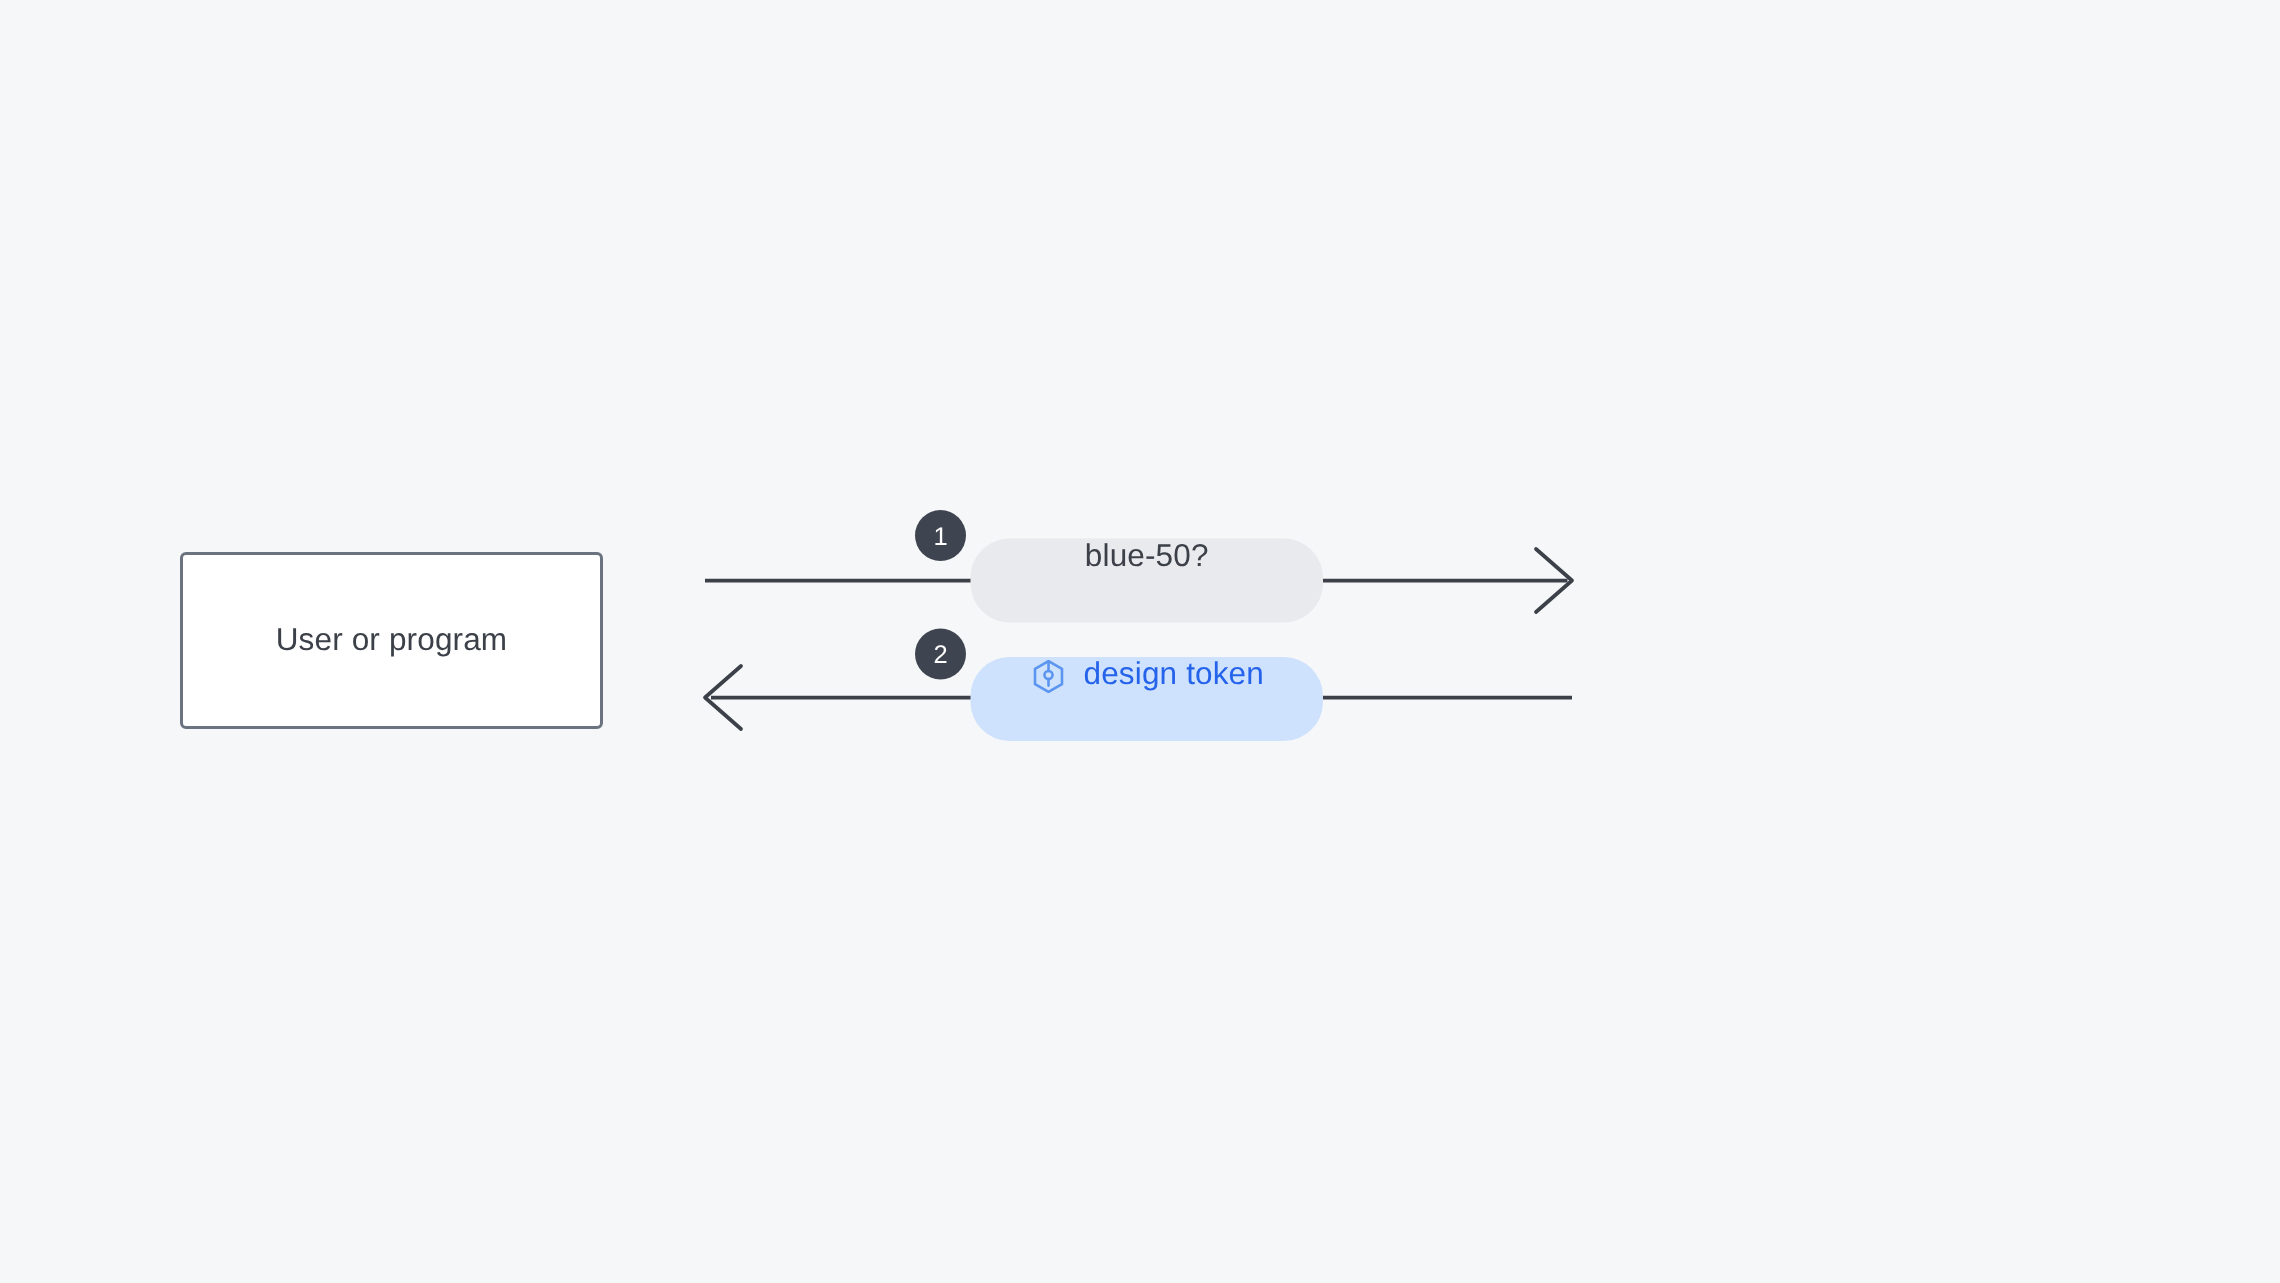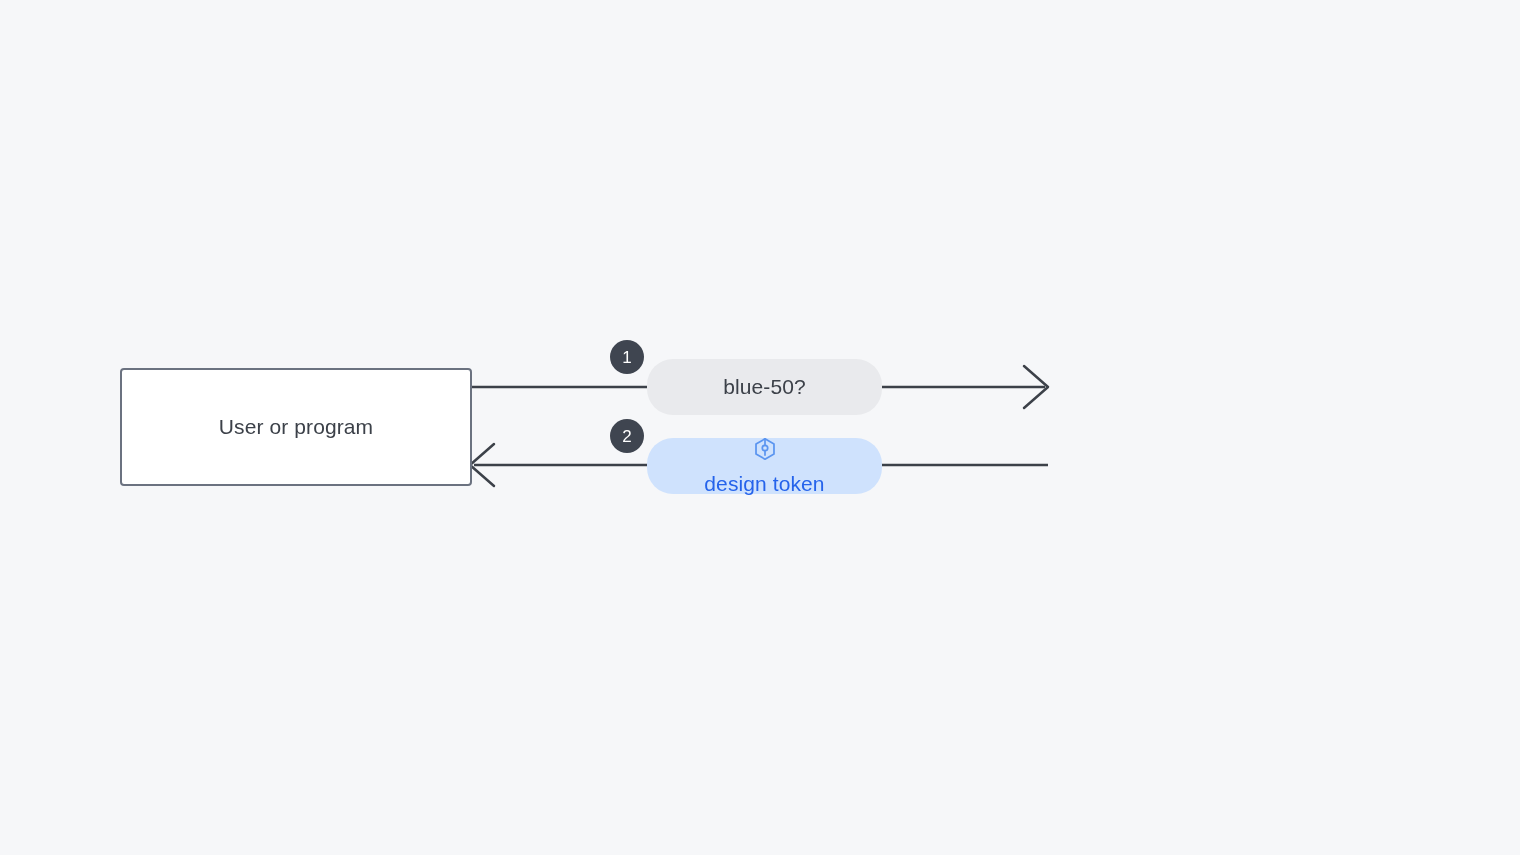--- a/index.html
+++ b/index.html
@@ -33,58 +33,56 @@
     align-items: center;
     justify-content: center;
   }
   .node-label {
     font-size: 21px;
     color: #3c4149;
     letter-spacing: 0.1px;
     white-space: nowrap;
   }
 
-  #node-user   { left: 120px; top: 368px; width: 352px; height: 118px; }
+  #node-user   { left: 120px; top: 368px; width: 282px; height: 118px; }
   #node-api    { left: 1077px; top: 368px; width: 321px; height: 118px; }
 
   
   #wires {
     position: absolute;
     left: 0; top: 0;
     width: 1520px;
     height: 855px;
     pointer-events: none;
   }
 
   
   .pill {
     position: absolute;
     box-sizing: border-box;
     display: flex;
-    align-items: center;
     justify-content: center;
     gap: 10px;
     border-radius: 26px;
     padding: 0 22px;
     white-space: nowrap;
   }
   #pill-1 {
     left: 647px;
     top: 359px;
     width: 235px;
     height: 56px;
     background: #e9eaed;
   }
   #pill-2 {
     left: 647px;
     top: 438px;
     width: 235px;
     height: 56px;
     background: #cfe2fd;
-    flex-direction: column;
   }
   .pill-label {
     font-size: 21px;
     letter-spacing: 0.1px;
   }
   #pill-1 .pill-label { color: #3c4149; }
   #pill-2 .pill-label { color: #2563eb; }
 
   .token-icon {
     width: 26px;

